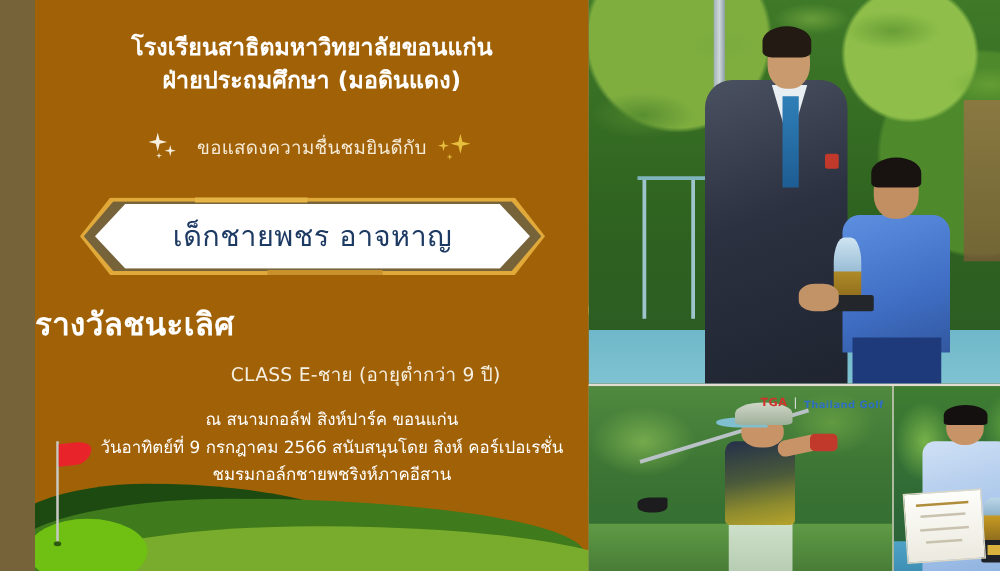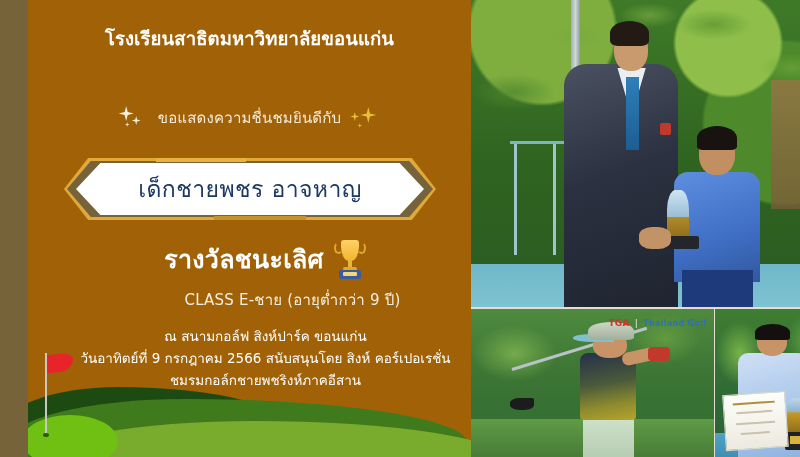--- a/index.html
+++ b/index.html
@@ -111,21 +111,21 @@
     clip-path:polygon(7% 0%,93% 0%,100% 50%,93% 100%,7% 100%,0% 50%);
     display:flex; align-items:center; justify-content:center;
   }
   .winner-name {
     color:#1d3a63; font-size:23px; font-weight:normal; letter-spacing:.4px;
   }
 
   
   .award-row {
     position:absolute; left:0; top:238px; width:476px;
-    display:flex; align-items:center; justify-content:center; gap:8px;
+    display:flex; align-items:center; justify-content:space-between; gap:8px;
   }
   .award-title {
     color:#ffffff; font-size:25px; font-weight:bold; letter-spacing:.3px;
   }
   .trophy { width:36px; height:42px; position:relative; flex:none; }
   .trophy-cup {
     position:absolute; left:9px; top:2px; width:18px; height:21px;
     background:linear-gradient(180deg,#ffd264 0%,#f0b52f 100%);
     border-radius:3px 3px 45% 45% / 3px 3px 70% 70%;
   }
@@ -398,20 +398,21 @@
       <div class="hill-mid"></div>
       <div class="hill-light"></div>
       <div class="green-circle"></div>
       <div class="hole-dot"></div>
       <div class="flag-pole"></div>
       <div class="flag-cloth"></div>
     </div>
 
     <div class="school-name">
       <div>โรงเรียนสาธิตมหาวิทยาลัยขอนแก่น</div>
+      <div>ฝ่ายประถมศึกษา (มอดินแดง)</div>
     </div>
 
     <div class="congrats-row">
       <span class="spark-left">
         <i class="star s-a"></i>
           <i class="star s-b"></i>
           <i class="star s-c"></i>
       </span>
       <span class="congrats-text">ขอแสดงความชื่นชมยินดีกับ</span>
       <span class="spark-right">

